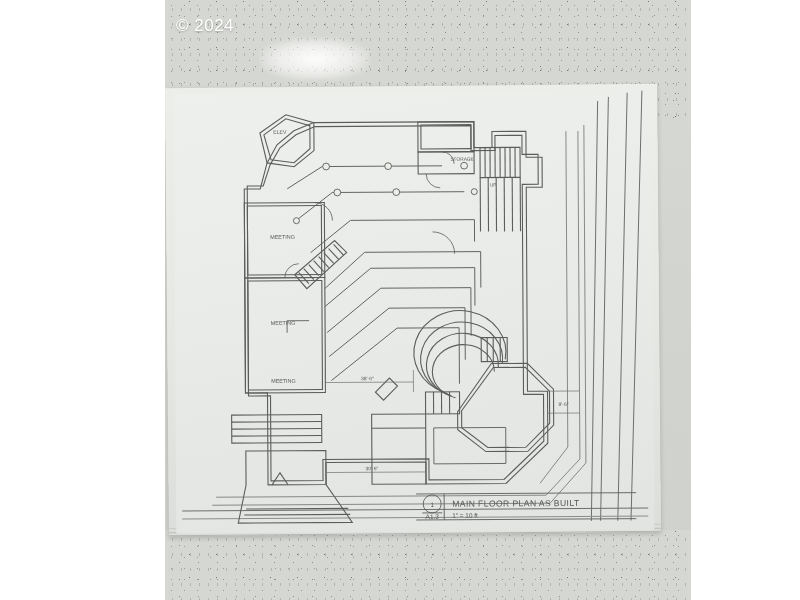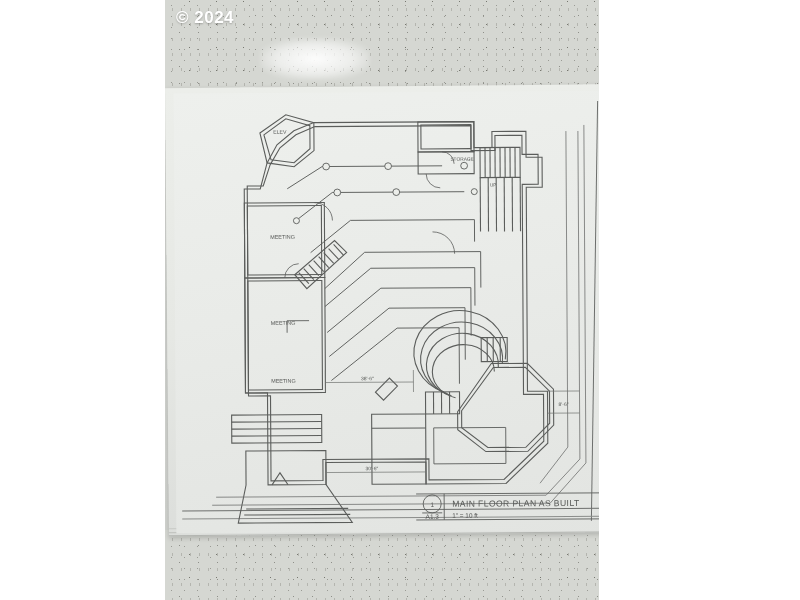--- a/index.html
+++ b/index.html
@@ -5,21 +5,21 @@
   html,body{margin:0;padding:0;}
   body{
     width:800px;height:600px;overflow:hidden;
     background:#ffffff;
     font-family:"Liberation Sans", sans-serif;
   }
   #stage{position:relative;width:800px;height:600px;background:#ffffff;}
 
   
   #photo{
-    position:absolute;left:165px;top:0;width:434px;height:600px;
+    position:absolute;left:165px;top:0;width:526px;height:600px;
     overflow:hidden;
     background:
       radial-gradient(ellipse 120px 55px at 44% 11%, rgba(255,255,255,.92) 0%, rgba(255,255,255,.45) 45%, rgba(255,255,255,0) 78%),
       linear-gradient(178deg,#d9dad6 0%,#d3d5d1 40%,#cfd1cd 100%);
     text-align: right;
   }
   
   .speckle{
     position:absolute;left:0;right:0;
     background-color:#d5d7d2;
@@ -63,22 +63,22 @@
   #bord3{right:30px;top:2px;width:1px;height:428px;transform:rotate(1.6deg);}
   #bord4{right:16px;top:0px;width:1px;height:430px;transform:rotate(1.8deg);}
   #bord-bot{left:6px;right:6px;bottom:22px;height:1px;}
   #bord-bot2{left:6px;right:6px;bottom:14px;height:1px;background:#8a8c8a;}
 
   
   #plan-svg{position:absolute;left:0;top:0;width:478px;height:440px;}
 
   
   #watermark{
-    position:absolute;left:176px;top:8px;
-    color:#ffffff;font-size:17px;font-weight:bold;
+    position:absolute;left:176px;top:16px;
+    color:#ffffff;font-size:17px;font-weight:normal;
     letter-spacing:.5px;
     text-shadow:0 1px 2px rgba(0,0,0,.25);
     font-family:"Liberation Sans", sans-serif;
     user-select:none;
   }
 </style>
 </head>
 <body>
 
 <div id="stage">

